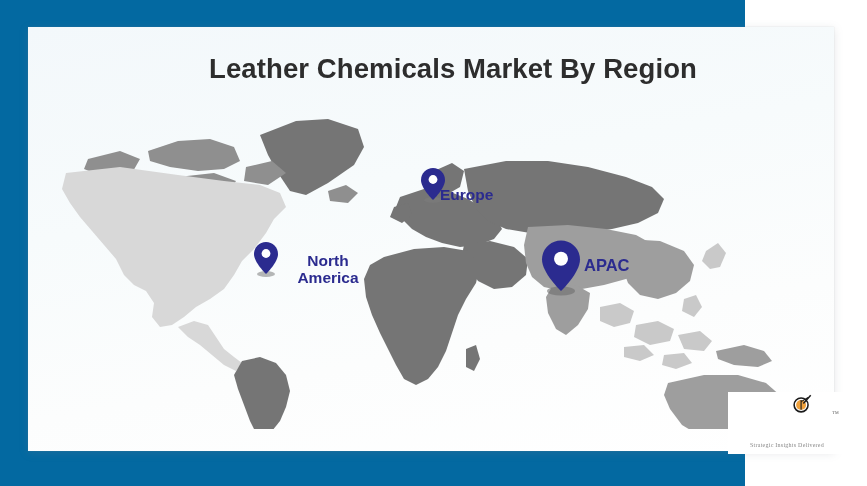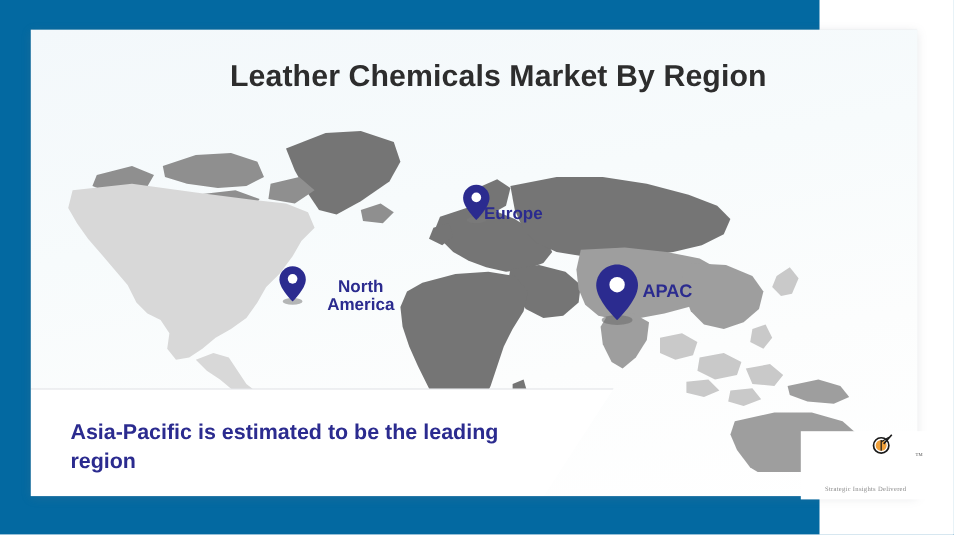--- a/index.html
+++ b/index.html
@@ -227,24 +227,20 @@
 
     <div class="marker" style="left:533px; top:268px;">
       <svg width="42" height="56" viewBox="0 0 42 56">
         <ellipse cx="21" cy="52" rx="14" ry="4.5" fill="#6e6e6e" opacity="0.6"></ellipse>
         <path d="M21 1.5 C10.5 1.5 2 10 2 20.5 C2 34 21 52 21 52 C21 52 40 34 40 20.5 C40 10 31.5 1.5 21 1.5 Z" fill="#2b2b8f"></path>
         <circle cx="21" cy="19.8" r="7" fill="#ffffff"></circle>
       </svg>
     </div>
     <div class="mk-label big" style="left:556px; top:229px;">APAC</div>
 
-    <div class="caption">
-      <div class="caption-rule"></div>
-      <div class="caption-inner">Asia-Pacific is estimated to be the leading region</div>
-    </div>
 
     <div class="logo">
       <svg class="logo-mark" viewBox="0 0 24 24">
         <circle cx="11" cy="13" r="7.6" fill="none" stroke="#1a1a1a" stroke-width="1.7"></circle>
         <circle cx="11" cy="13" r="5.4" fill="#f0a13c"></circle>
         <path d="M11 7.6 L11 18.4" stroke="#1a1a1a" stroke-width="1.2"></path>
         <path d="M13.5 11.5 L21.5 2.5" stroke="#1a1a1a" stroke-width="1.6"></path>
         <path d="M11.2 9.4 L18.6 5.0" stroke="#1a1a1a" stroke-width="1.2"></path>
       </svg>
       <div class="logo-tm">™</div>

